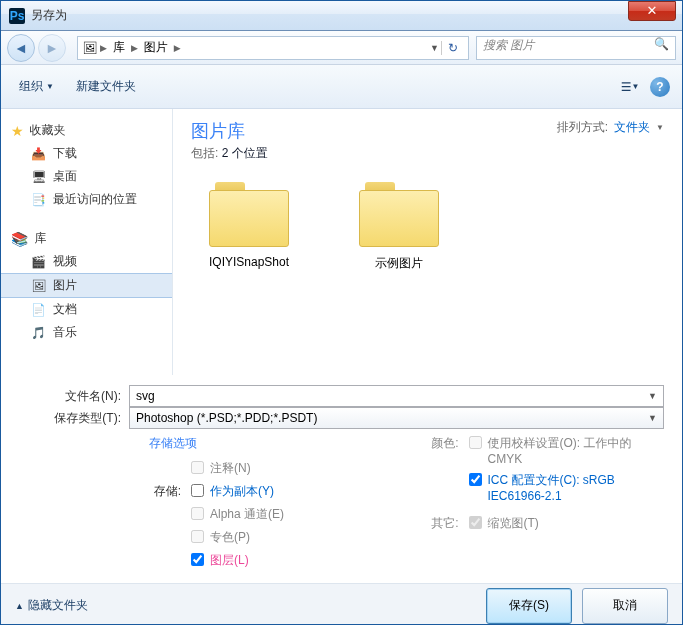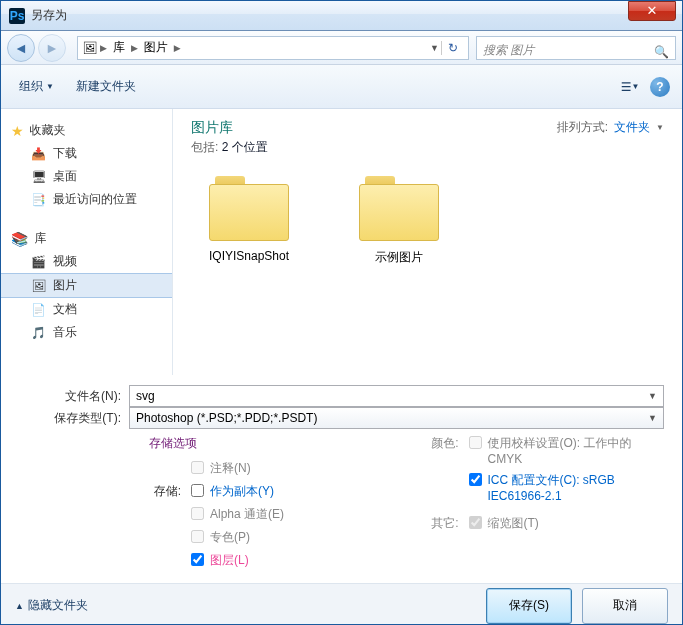--- a/index.html
+++ b/index.html
@@ -8,57 +8,57 @@
 .titlebar .appicon { width: 16px; height: 16px; background: #001e36; color: #31a8ff; font-size: 12px; font-weight: bold; display: flex; align-items: center; justify-content: center; border-radius: 2px; margin-right: 6px; }
 .titlebar .title { flex: 1; color: #333; }
 .titlebar .close { width: 48px; height: 20px; background: linear-gradient(to bottom, #e67a6f 0%, #d9503f 49%, #c72b18 50%, #c13923 100%); border-radius: 0 0 3px 3px; margin-right: 6px; margin-top: -10px; color: #fff; display: flex; align-items: center; justify-content: center; font-size: 13px; border: 1px solid #8b2a1e; }
 .navbar { height: 34px; background: linear-gradient(to bottom, #fafcfe 0%, #e8f0f9 100%); display: flex; align-items: center; padding: 0 6px; gap: 3px; border-bottom: 1px solid #c8d4e3; }
 .navbtn { width: 28px; height: 28px; border-radius: 50%; background: linear-gradient(to bottom, #e8f2fd, #cfe3f6); border: 1px solid #a9c4e0; display: flex; align-items: center; justify-content: center; color: #3b6da3; font-size: 14px; }
 .breadcrumb { flex: 1; height: 24px; background: #fff; border: 1px solid #b3c7db; display: flex; align-items: center; padding: 0 4px; gap: 2px; margin-left: 8px; }
 .breadcrumb .seg { padding: 0 4px; }
 .breadcrumb .arrow { color: #666; font-size: 9px; }
 .breadcrumb .spacer { flex: 1; }
 .breadcrumb .refresh { padding: 0 6px; color: #2a5aa0; border-left: 1px solid #ccc; }
-.searchbox { width: 200px; height: 24px; background: #fff; border: 1px solid #b3c7db; display: flex; align-items: flex-end; padding: 0 6px; color: #888; font-style: italic; margin-left: 4px; }
+.searchbox { width: 200px; height: 24px; background: #fff; border: 1px solid #b3c7db; display: flex; align-items: flex-start; padding: 0 6px; color: #888; font-style: italic; margin-left: 4px; }
 .searchbox .mag { margin-left: auto; font-style: normal; color: #3b6da3; }
 .toolbar { height: 44px; background: linear-gradient(to bottom, #f6fafd, #e5eef8); display: flex; align-items: center; padding: 12px 10px; gap: 6px; border-bottom: 1px solid #d0dceb; }
 .toolbar .tbtn { color: #1d3f66; padding: 3px 8px; display: flex; align-items: center; gap: 3px; }
 .toolbar .spacer { flex: 1; }
 .toolbar .iconbtn { width: 24px; height: 22px; display: flex; align-items: center; justify-content: center; color: #1d3f66; border: 1px solid transparent; }
 .toolbar .help { width: 20px; height: 20px; border-radius: 50%; background: radial-gradient(circle at 30% 30%, #7db8e8, #2e7cc2); color: #fff; display: flex; align-items: center; justify-content: center; font-weight: bold; }
 .main { display: flex; height: 266px; }
 .sidebar { width: 172px; background: #fff; border-right: 1px solid #e0e8f0; padding: 10px 0; }
 .sidebar .group { color: #333; }
 .sidebar .ghead { display: flex; align-items: center; gap: 6px; padding: 3px 10px; font-weight: normal; }
 .sidebar .gitem { display: flex; align-items: center; gap: 6px; padding: 3px 10px 3px 30px; }
 .sidebar .gitem.sel { background: #deeaf7; border: 1px solid #a8c7e8; border-left: none; border-right: none; }
 .star { color: #f5c23e; font-size: 14px; }
 .libicon { color: #4a8fc7; font-size: 14px; }
 .smicon { width: 16px; height: 16px; display: inline-flex; align-items: center; justify-content: center; font-size: 12px; }
 .content { flex: 1; padding: 10px 18px; }
 .content .hdr { display: flex; align-items: flex-start; }
-.content .hdr .titlearea .libtitle { color: #0f766e; font-size: 14px; }
+.content .hdr .titlearea .libtitle { color: #3b82f6; font-size: 18px; }
 .content .hdr .titlearea .subtitle { color: #666; margin-top: 2px; }
 .content .hdr .titlearea .subtitle a { color: #0f172a; text-decoration: none; }
 .content .hdr .sort { margin-left: auto; color: #666; display: flex; align-items: center; gap: 6px; }
 .content .hdr .sort a { color: #0066cc; text-decoration: none; }
 .folders { display: flex; gap: 50px; margin-top: 20px; padding-left: 8px; }
 .folder { text-align: center; width: 100px; }
 .folder .ficon { width: 80px; height: 65px; margin: 0 auto 8px; position: relative; }
 .folder .ficon::before { content: ""; position: absolute; top: 0; left: 6px; width: 30px; height: 12px; background: linear-gradient(to bottom, #f3d77a, #e9c655); border-radius: 3px 3px 0 0; }
 .folder .ficon::after { content: ""; position: absolute; top: 8px; left: 0; right: 0; bottom: 0; background: linear-gradient(to bottom, #fdeeae 0%, #f5d96e 100%); border-radius: 3px; border: 1px solid #d9b84a; }
 .bottom { padding: 10px 18px 0; }
 .formrow { display: flex; align-items: center; }
 .formrow label { width: 110px; text-align: right; padding-right: 8px; color: #333; }
 .formrow .input { flex: 1; height: 22px; border: 1px solid #abadb3; background: #fff; padding: 0 6px; display: flex; align-items: center; }
 .formrow .select { flex: 1; height: 22px; border: 1px solid #abadb3; background: linear-gradient(to bottom, #fff, #eef2f7); padding: 1px 6px; display: flex; align-items: center; }
 .formrow .dd { margin-left: auto; color: #555; font-size: 9px; }
 .options { display: flex; padding: 6px 0 0 130px; gap: 40px; }
 .optscol { flex: 1; }
-.optscol .storehdr { color: #701a75; margin-bottom: 8px; }
+.optscol .storehdr { color: #3b82f6; margin-bottom: 8px; }
 .optrow { display: flex; align-items: flex-start; gap: 6px; margin-bottom: 6px; color: #333; }
 .optrow.disabled { color: #888; }
 .optrow .lbl { text-align: right; padding-right: 4px; }
 .optrow input[type=checkbox] { width: 13px; height: 13px; margin-top: 1px; }
 .optrow a { color: #0066cc; text-decoration: none; }
 .footer { height: 44px; border-top: 1px solid #dde5ee; background: #f0f4f9; display: flex; align-items: center; padding: 0 14px; gap: 10px; margin-top: 8px; }
 .footer .hidef { color: #1d3f66; display: flex; align-items: center; gap: 4px; }
 .footer .spacer { flex: 1; }
 .footer button { width: 86px; height: 36px; border: 1px solid #8aa8c7; background: linear-gradient(to bottom, #fdfefe, #e4edf6); border-radius: 3px; cursor: pointer; }
 .footer button.primary { border: 1px solid #3c7fb1; box-shadow: 0 0 0 1px #a3d3f5 inset; background: linear-gradient(to bottom, #eaf6fd, #bee6fd); }

